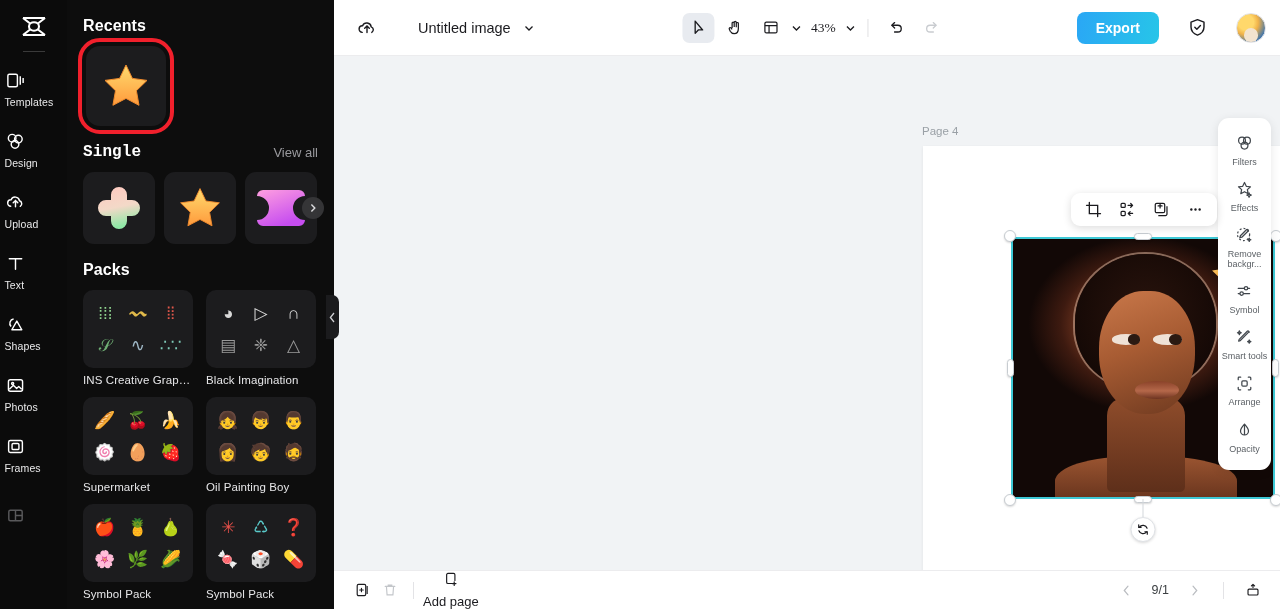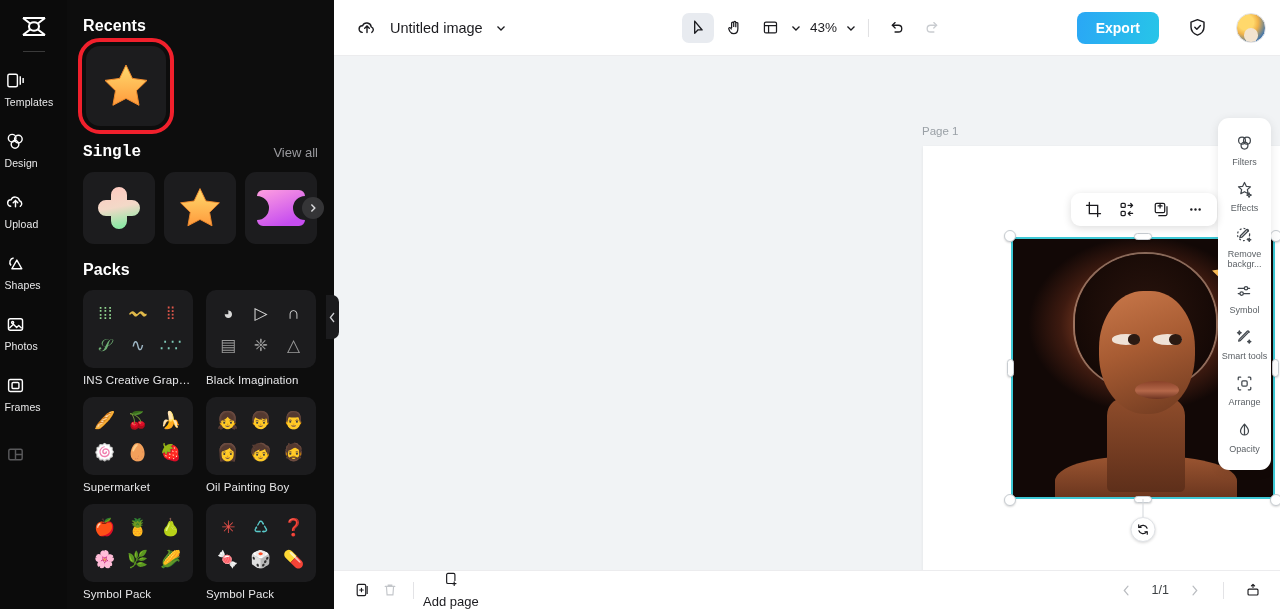--- a/index.html
+++ b/index.html
@@ -127,32 +127,32 @@
   .main { flex: 1; position: relative; background: #f1f3f5; height: 609px; }
 
   .topbar {
     height: 56px; background: #fff;
     display: flex; align-items: center;
     padding: 0 14px 0 22px;
     position: relative;
     border-bottom: 1px solid #ececee;
   }
   .tb-left { display:flex; align-items:center; gap: 12px; }
-  .doc-title { font-size: 14.5px; color: #1b1b1f; }
+  .doc-title { font-size: 14.5px; color: #1b1b1f; margin-left: 28px; }
   .tb-center {
     position: absolute; left: 50%; transform: translateX(-47%);
     display: flex; align-items: center; gap: 4px;
   }
   .tb-btn {
     width: 32px; height: 30px; border-radius: 7px;
     display:flex; align-items:center; justify-content:center;
     cursor: pointer;
   }
   .tb-btn.active { background: #e8ebf0; }
-  .zoom-val { font-size: 13.5px; color: #1b1b1f; padding: 0 4px; min-width: 34px; text-align:center;}
+  .zoom-val { font-size: 13.5px; color: #1b1b1f; padding: 0 4px; min-width: 34px; text-align:center;font-family:Liberation Serif, serif;}
   .tb-sep { width:1px; height:18px; background:#e0e0e3; margin: 0 7px; }
   .tb-right { margin-left: auto; display:flex; align-items:center; gap: 28px; }
   .export-btn {
     height: 32px; padding: 0 19px; border-radius: 8px;
     background: linear-gradient(100deg,#2aa7f5 0%, #27c5e8 100%);
     color: #fff; font-size: 14px; font-weight: bold;
     display:flex; align-items:center; justify-content:center; cursor:pointer;
     border: none;
   }
   .avatar {
@@ -318,20 +318,28 @@
     <div class="rail-item">
       <span class="ri-ico">
         <svg width="21" height="21" viewBox="0 0 22 22" fill="none" stroke="#fff" stroke-width="1.5" stroke-linecap="round">
           <path d="M6 15a3.4 3.4 0 0 1 .4-6.8 4.6 4.6 0 0 1 8.8 1A3.2 3.2 0 0 1 16 15"></path>
           <path d="M11 15.5V8.8M8.6 11.2L11 8.8l2.4 2.4"></path>
           </svg>
       </span>
       <span class="ri-lab">Upload</span>
     </div>
 
+    <div class="rail-item">
+      <span class="ri-ico">
+        <svg width="21" height="21" viewBox="0 0 22 22" fill="none" stroke="#fff" stroke-width="1.5" stroke-linecap="round">
+          <path d="M4.5 6h13M11 6v11"></path>
+          </svg>
+      </span>
+      <span class="ri-lab">Text</span>
+    </div>
 
     <div class="rail-item">
       <span class="ri-ico">
         <svg width="21" height="21" viewBox="0 0 22 22" fill="none" stroke="#fff" stroke-width="1.5" stroke-linejoin="round">
           <path d="M9 5.2A4.6 4.6 0 0 0 6.4 13"></path>
             <path d="M12.4 7.4 17.6 16.5H7.2z"></path>
           </svg>
       </span>
       <span class="ri-lab">Shapes</span>
     </div>
@@ -578,21 +586,21 @@
             <path d="M11 2.8 4.2 5.4v5c0 4 2.8 7.1 6.8 8.6 4-1.5 6.8-4.6 6.8-8.6v-5z"></path>
             <path d="M8.2 10.7 10.3 12.8l3.8-3.9" stroke-linecap="round"></path>
             </svg>
         </span>
         <div class="avatar"></div>
       </div>
     </div>
 
     <div class="canvas-area">
 
-      <div class="page-label">Page 1</div>
+      <div class="page-label">Page 4</div>
       <div class="page"></div>
 
       <div class="float-toolbar">
         <div class="ft-btn">
           <svg width="17" height="17" viewBox="0 0 18 18" fill="none" stroke="#1b1b1f" stroke-width="1.4" stroke-linecap="round">
             <path d="M4.6 1.6v11.8h11.8M1.6 4.6h11.8v11.8"></path>
             </svg>
         </div>
         <div class="ft-btn">
           <svg width="17" height="17" viewBox="0 0 18 18" fill="none" stroke="#1b1b1f" stroke-width="1.3">
@@ -725,21 +733,21 @@
             <path d="M12.6 12.2v4M10.6 14.2h4"></path>
             </svg>
           <span>Add page</span>
         </div>
         <div class="bb-right">
           <div class="bb-btn">
             <svg width="13" height="13" viewBox="0 0 14 14" fill="none" stroke="#b9bcc0" stroke-width="1.3" stroke-linecap="round">
                 <path d="M8.6 2.4 4.6 7l4 4.6"></path>
               </svg>
           </div>
-          <span class="pg-ind">1/1</span>
+          <span class="pg-ind">9/1</span>
           <div class="bb-btn">
             <svg width="13" height="13" viewBox="0 0 14 14" fill="none" stroke="#b9bcc0" stroke-width="1.3" stroke-linecap="round">
                 <path d="M5.4 2.4 9.4 7l-4 4.6"></path>
               </svg>
           </div>
           <span class="bb-sep"></span>
           <div class="bb-btn">
             <svg width="16" height="16" viewBox="0 0 18 18" fill="none" stroke="#1b1b1f" stroke-width="1.3" stroke-linecap="round" stroke-linejoin="round">
               <rect x="3.4" y="8" width="11.2" height="6.6" rx="1.2"></rect>
                 <path d="M9 6.2V2.6M7.2 4.4 9 2.6l1.8 1.8"></path>

